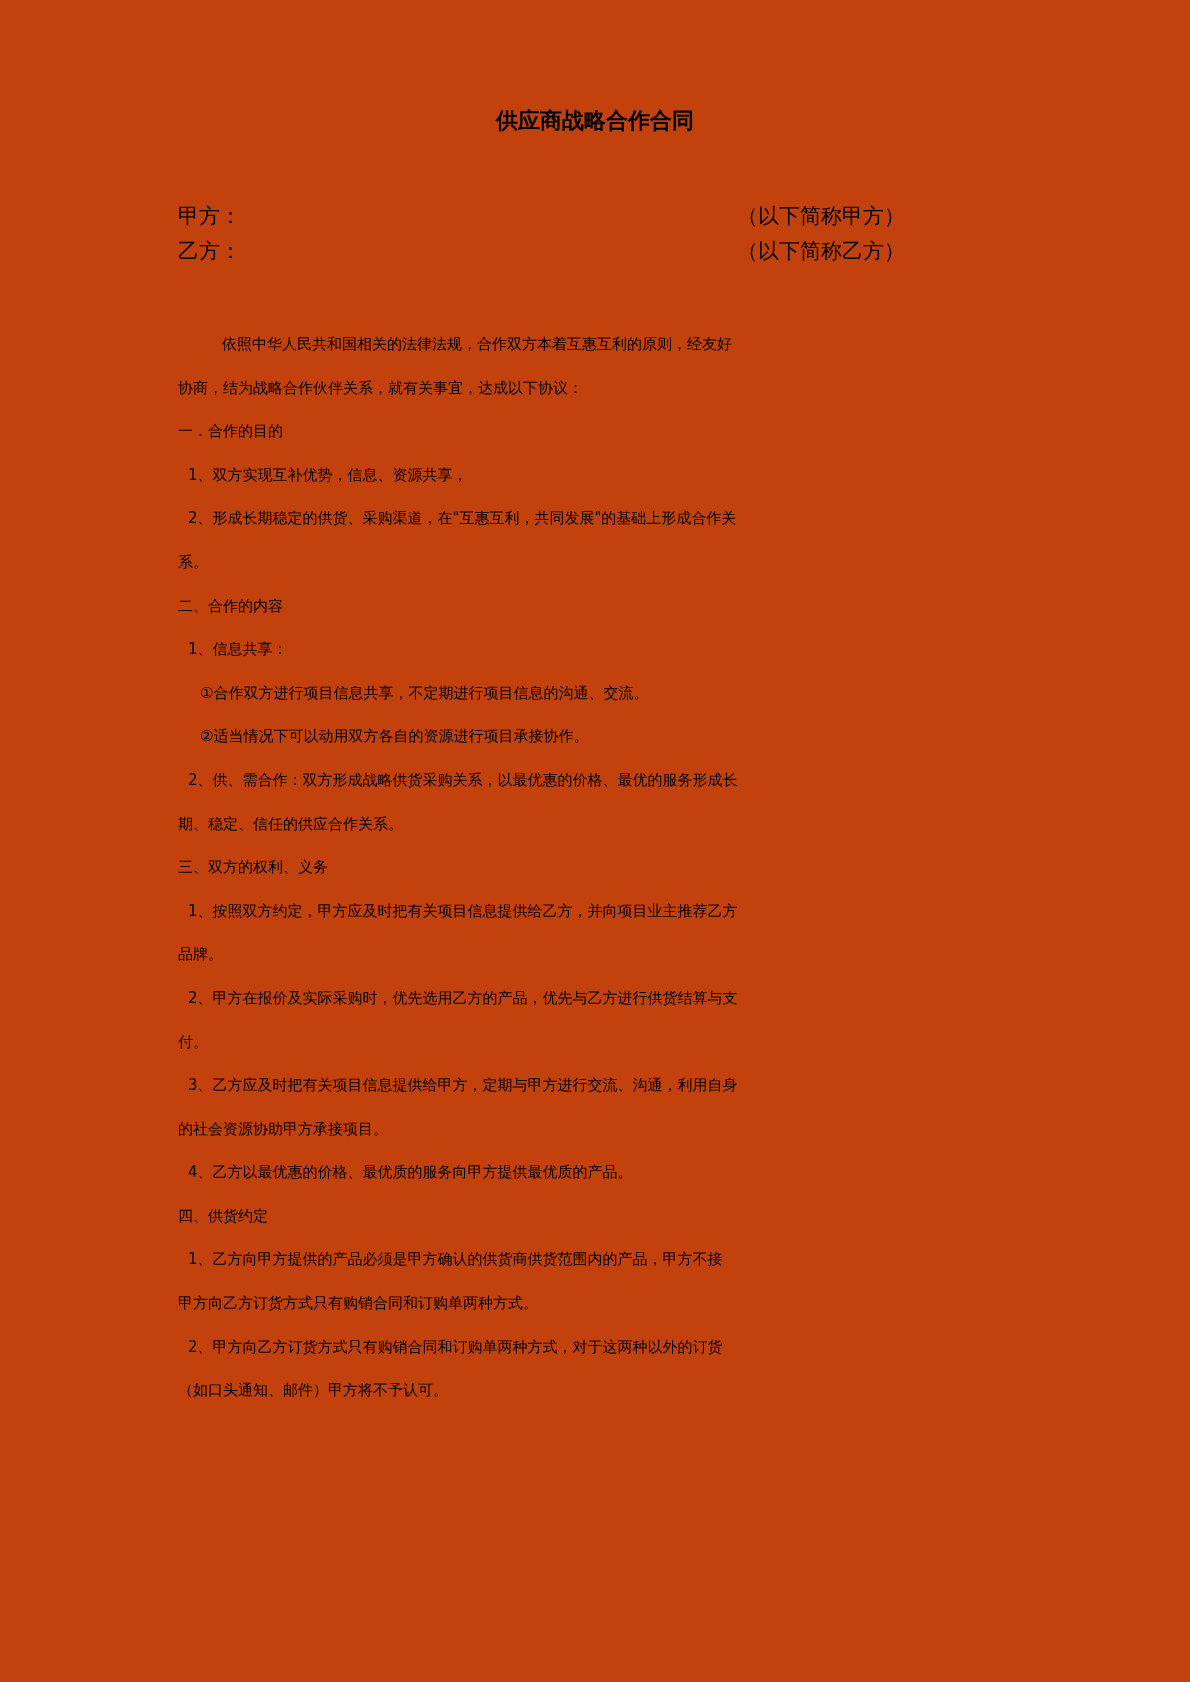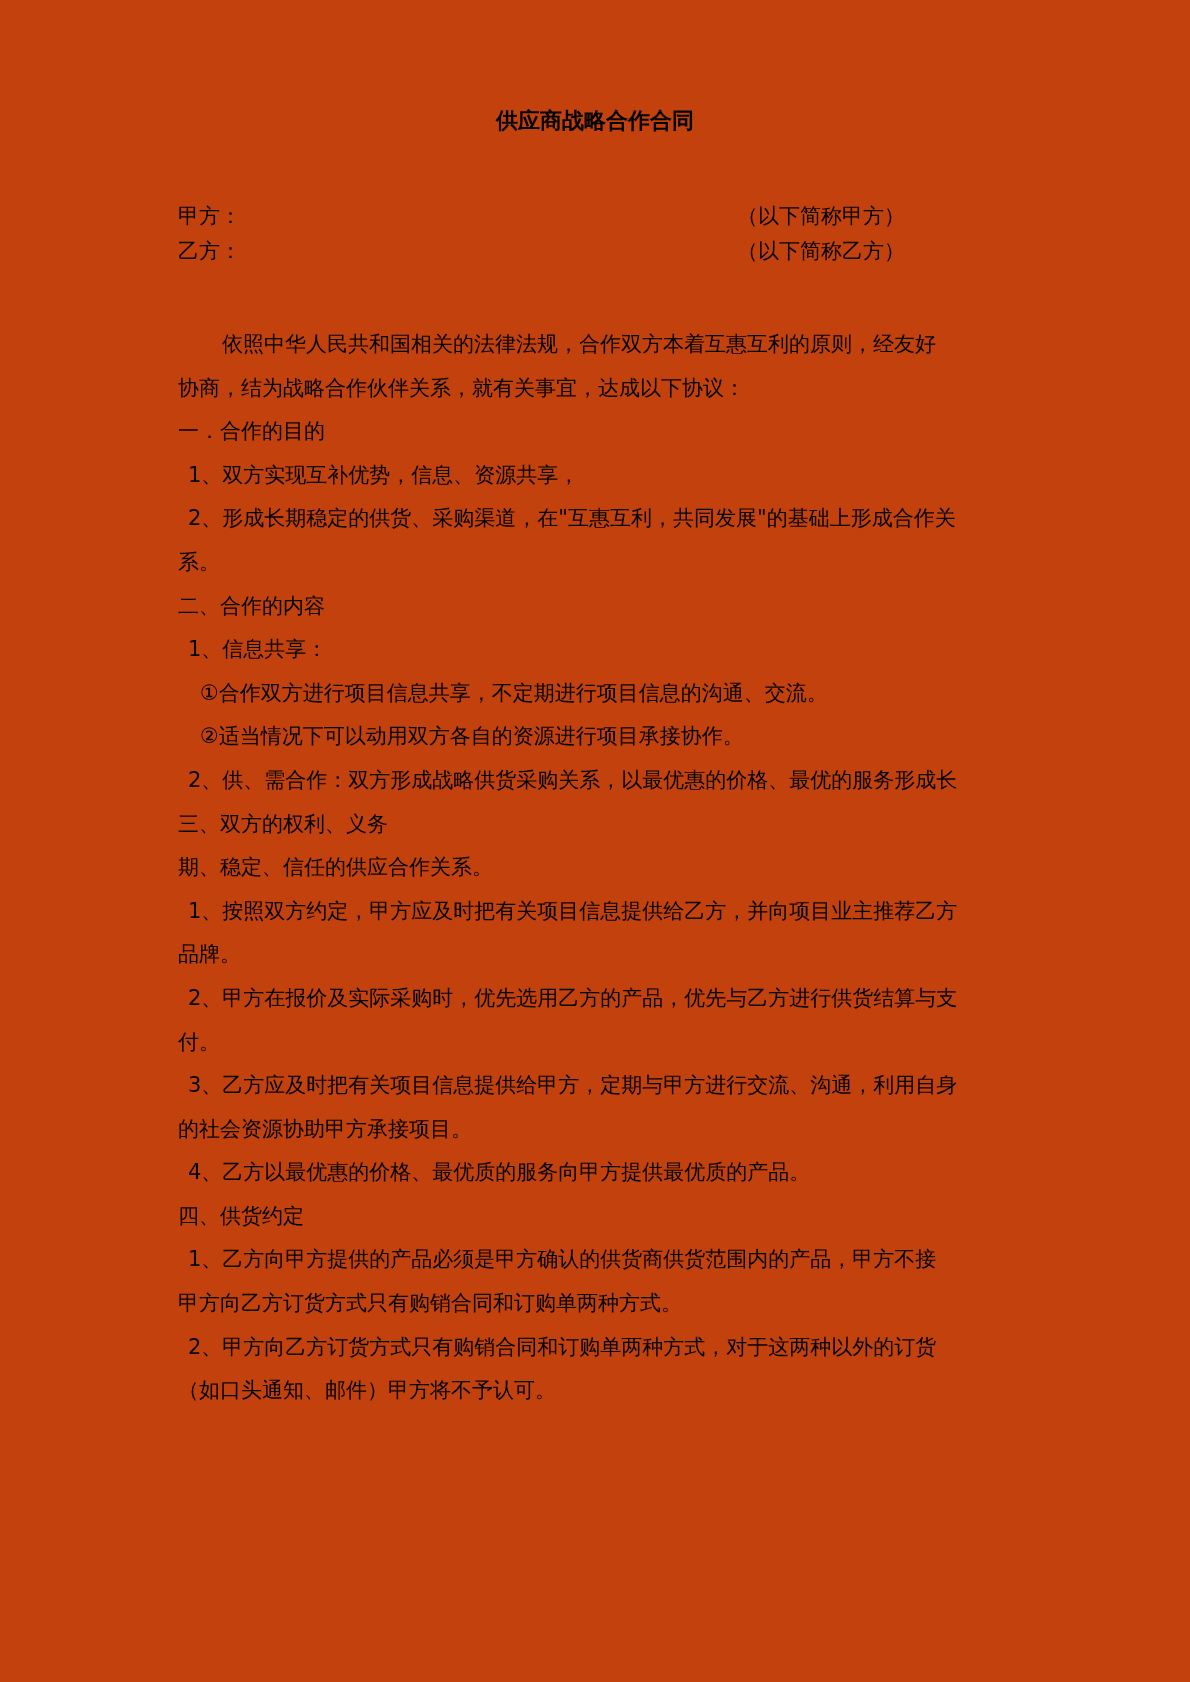--- a/index.html
+++ b/index.html
@@ -52,21 +52,21 @@
       top: 0;
       white-space: nowrap;
     }
     .body-text {
       position: absolute;
       left: 178px;
       top: 323px;
       width: 820px;
     }
     .line {
-      font-size: 21px;
+      font-size: 15px;
       line-height: 43.6px;
       height: 43.6px;
       white-space: nowrap;
     }
     .indent-para { padding-left: 44px; }
     .indent-item { padding-left: 10px; }
     .indent-sub { padding-left: 22px; }
   </style>
 </head>
 <body>
@@ -90,22 +90,22 @@
     <div class="line">协商，结为战略合作伙伴关系，就有关事宜，达成以下协议：</div>
     <div class="line">一．合作的目的</div>
     <div class="line indent-item">1、双方实现互补优势，信息、资源共享，</div>
     <div class="line indent-item">2、形成长期稳定的供货、采购渠道，在"互惠互利，共同发展"的基础上形成合作关</div>
     <div class="line">系。</div>
     <div class="line">二、合作的内容</div>
     <div class="line indent-item">1、信息共享：</div>
     <div class="line indent-sub">①合作双方进行项目信息共享，不定期进行项目信息的沟通、交流。</div>
     <div class="line indent-sub">②适当情况下可以动用双方各自的资源进行项目承接协作。</div>
     <div class="line indent-item">2、供、需合作：双方形成战略供货采购关系，以最优惠的价格、最优的服务形成长</div>
+    <div class="line">期、稳定、信任的供应合作关系。</div>
     <div class="line">三、双方的权利、义务</div>
-    <div class="line">期、稳定、信任的供应合作关系。</div>
     <div class="line indent-item">1、按照双方约定，甲方应及时把有关项目信息提供给乙方，并向项目业主推荐乙方</div>
     <div class="line">品牌。</div>
     <div class="line indent-item">2、甲方在报价及实际采购时，优先选用乙方的产品，优先与乙方进行供货结算与支</div>
     <div class="line">付。</div>
     <div class="line indent-item">3、乙方应及时把有关项目信息提供给甲方，定期与甲方进行交流、沟通，利用自身</div>
     <div class="line">的社会资源协助甲方承接项目。</div>
     <div class="line indent-item">4、乙方以最优惠的价格、最优质的服务向甲方提供最优质的产品。</div>
     <div class="line">四、供货约定</div>
     <div class="line indent-item">1、乙方向甲方提供的产品必须是甲方确认的供货商供货范围内的产品，甲方不接</div>
     <div class="line">甲方向乙方订货方式只有购销合同和订购单两种方式。</div>

